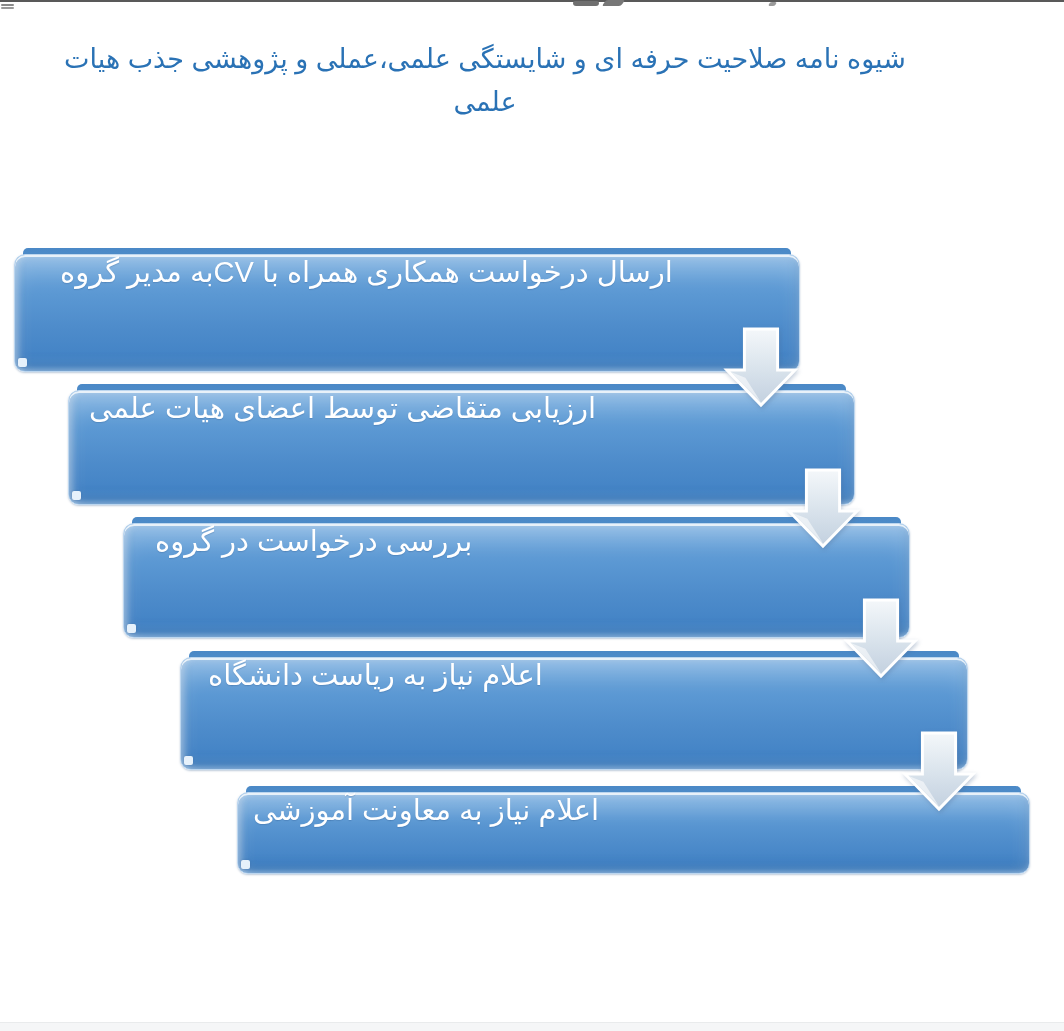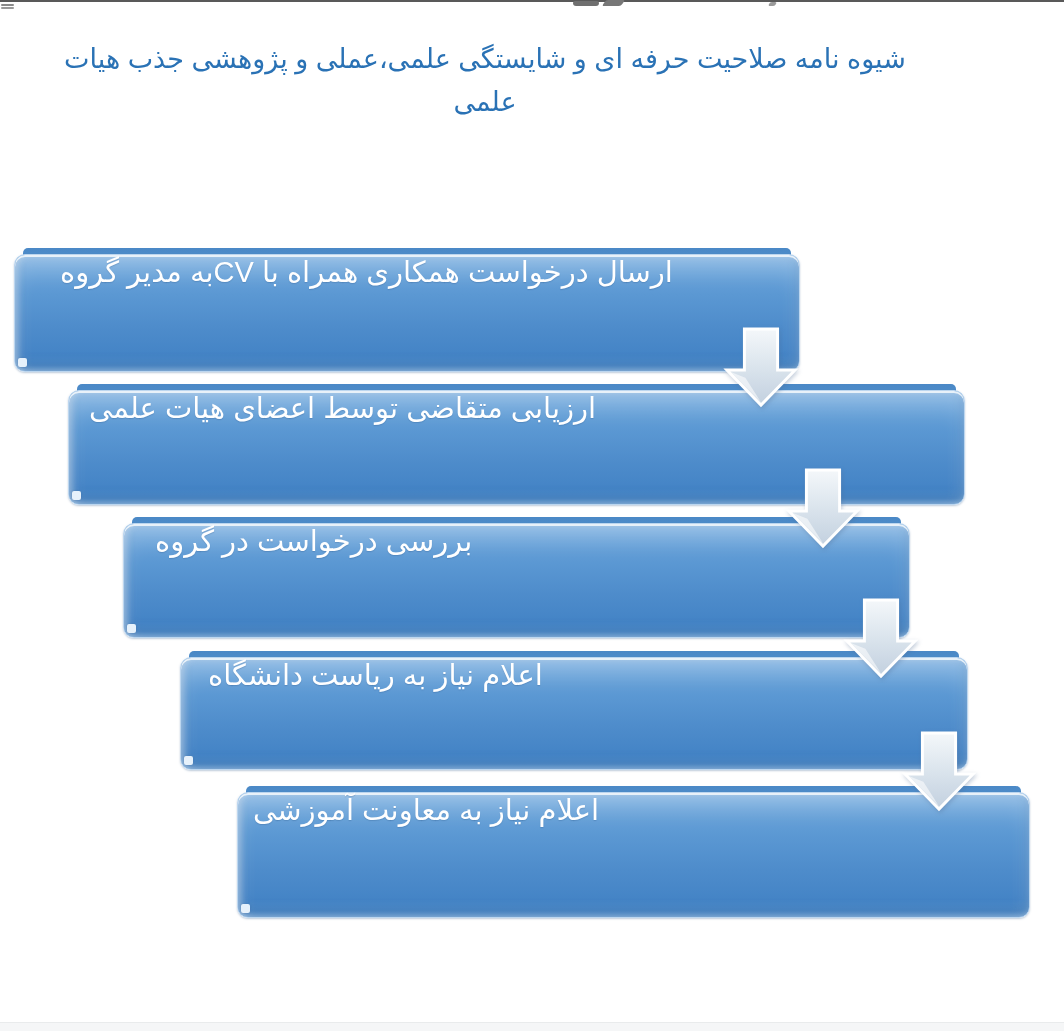--- a/index.html
+++ b/index.html
@@ -60,27 +60,27 @@
     width:100%;
     direction:rtl;text-align:left;
     color:#ffffff;font-size:29px;line-height:1.2;
     padding-right:12px;box-sizing:border-box;
     text-shadow:0 1px 1px rgba(40,80,130,.25);
     white-space:nowrap;
   }
 
   .step-1{left:14px;top:248px;width:786px;height:124px;}
   .step-1 .label{padding-left:45px;}
-  .step-2{left:68px;top:384px;width:897px;height:121px;}
+  .step-2{left:68px;top:384px;width:787px;height:121px;}
   .step-2 .label{padding-left:20px;}
   .step-3{left:123px;top:517px;width:787px;height:121px;}
   .step-3 .label{padding-left:31px;}
   .step-4{left:180px;top:651px;width:788px;height:119px;}
   .step-4 .label{padding-left:27px;}
-  .step-5{left:237px;top:786px;width:793px;height:132px;}
+  .step-5{left:237px;top:786px;width:793px;height:88px;}
   .step-5 .label{padding-left:15px;}
 
   
   .arrow{position:absolute;width:78px;height:82px;z-index:10;
          filter:drop-shadow(1px 2px 2px rgba(80,110,150,.35));}
   .arrow svg{display:block;width:100%;height:100%;}
   .arrow-1{left:722px;top:327px;}
   .arrow-2{left:784px;top:468px;}
   .arrow-3{left:842px;top:598px;}
   .arrow-4{left:900px;top:731px;}

